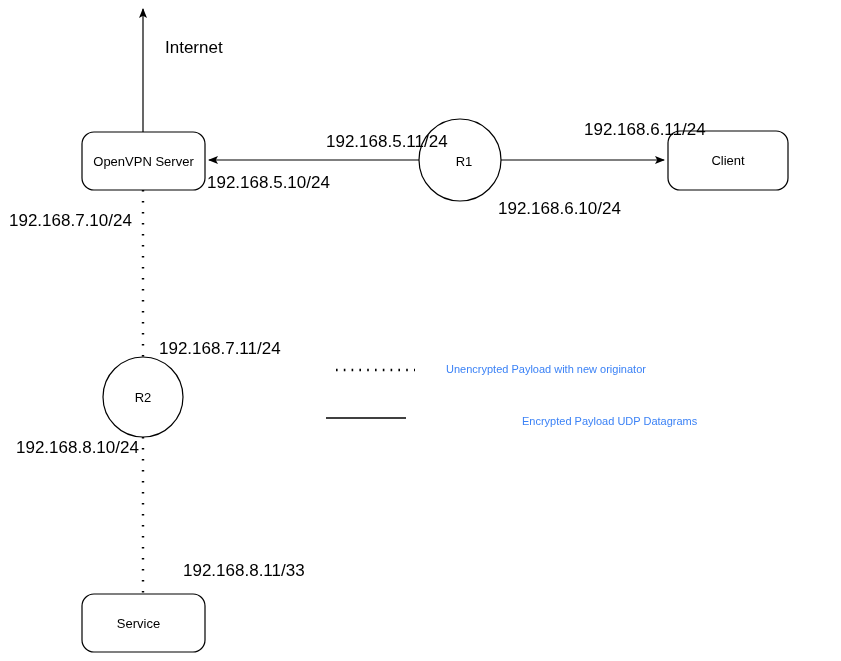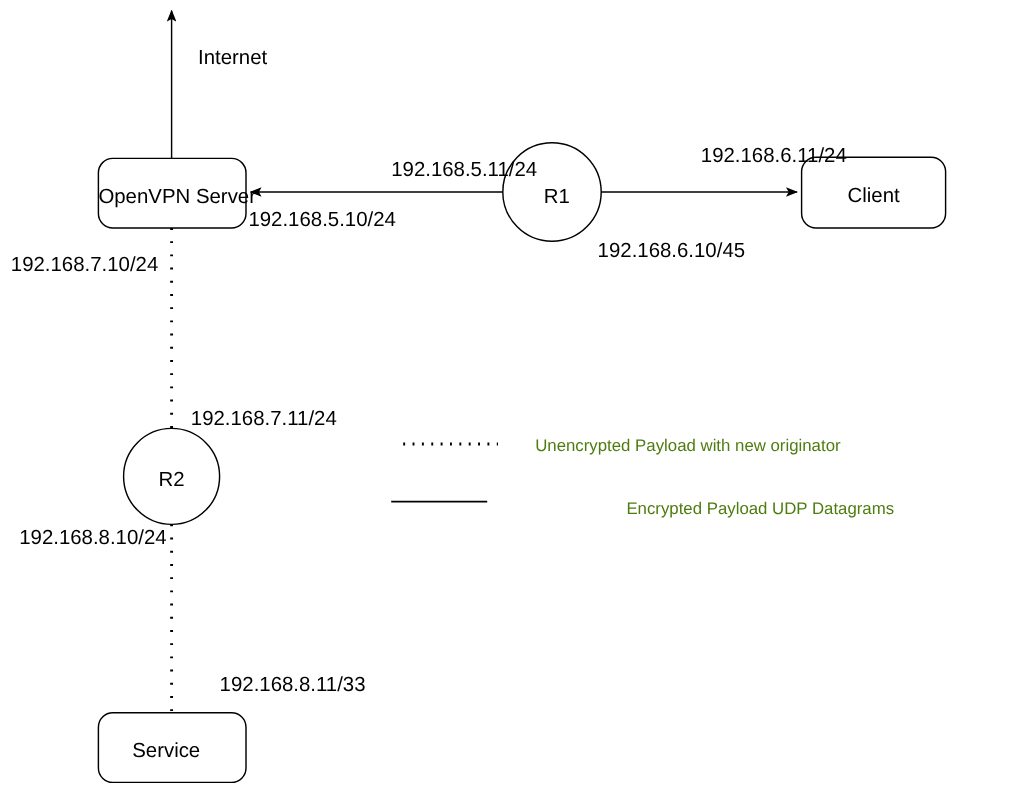--- a/index.html
+++ b/index.html
@@ -17,39 +17,39 @@
   }
   #diagram-canvas {
     position: absolute;
     left: 0;
     top: 0;
     width: 841px;
     height: 661px;
   }
   .node-label {
     position: absolute;
-    font-size: 17px;
+    font-size: 13px;
     line-height: 1;
     color: #000000;
     white-space: nowrap;
     text-align: center;
     pointer-events: none;
   }
   .edge-label {
     position: absolute;
     font-size: 17px;
     line-height: 1;
     color: #000000;
     white-space: nowrap;
   }
   .legend-label {
     position: absolute;
-    font-size: 14px;
+    font-size: 11px;
     line-height: 1;
-    color: #4d7c0f;
+    color: #3b82f6;
     white-space: nowrap;
   }
 </style>
 </head>
 <body>
 
 <svg id="diagram-canvas" viewBox="0 0 841 661" xmlns="http://www.w3.org/2000/svg">
 
   <defs>
     <marker id="arrowhead" markerWidth="10" markerHeight="8" refX="9" refY="4" orient="auto" markerUnits="userSpaceOnUse">
@@ -91,21 +91,21 @@
 <div class="node-label" style="left:103px; top:391px; width:80px;">R2</div>
 
 <div class="node-label" style="left:82px; top:617px; width:113px;">Service</div>
 
 <div class="edge-label" style="left:165px; top:39px;">Internet</div>
 
 <div class="edge-label" style="left:207px; top:174px;">192.168.5.10/24</div>
 
 <div class="edge-label" style="left:310px; top:133px;margin-left:16px;">192.168.5.11/24</div>
 
-<div class="edge-label" style="left:498px; top:200px;">192.168.6.10/45</div>
+<div class="edge-label" style="left:498px; top:200px;">192.168.6.10/24</div>
 
 <div class="edge-label" style="left:584px; top:121px;">192.168.6.11/24</div>
 
 <div class="edge-label" style="left:9px; top:212px;">192.168.7.10/24</div>
 
 <div class="edge-label" style="left:159px; top:340px;">192.168.7.11/24</div>
 
 <div class="edge-label" style="left:16px; top:439px;">192.168.8.10/24</div>
 
 <div class="edge-label" style="left:183px; top:562px;">192.168.8.11/33</div>

